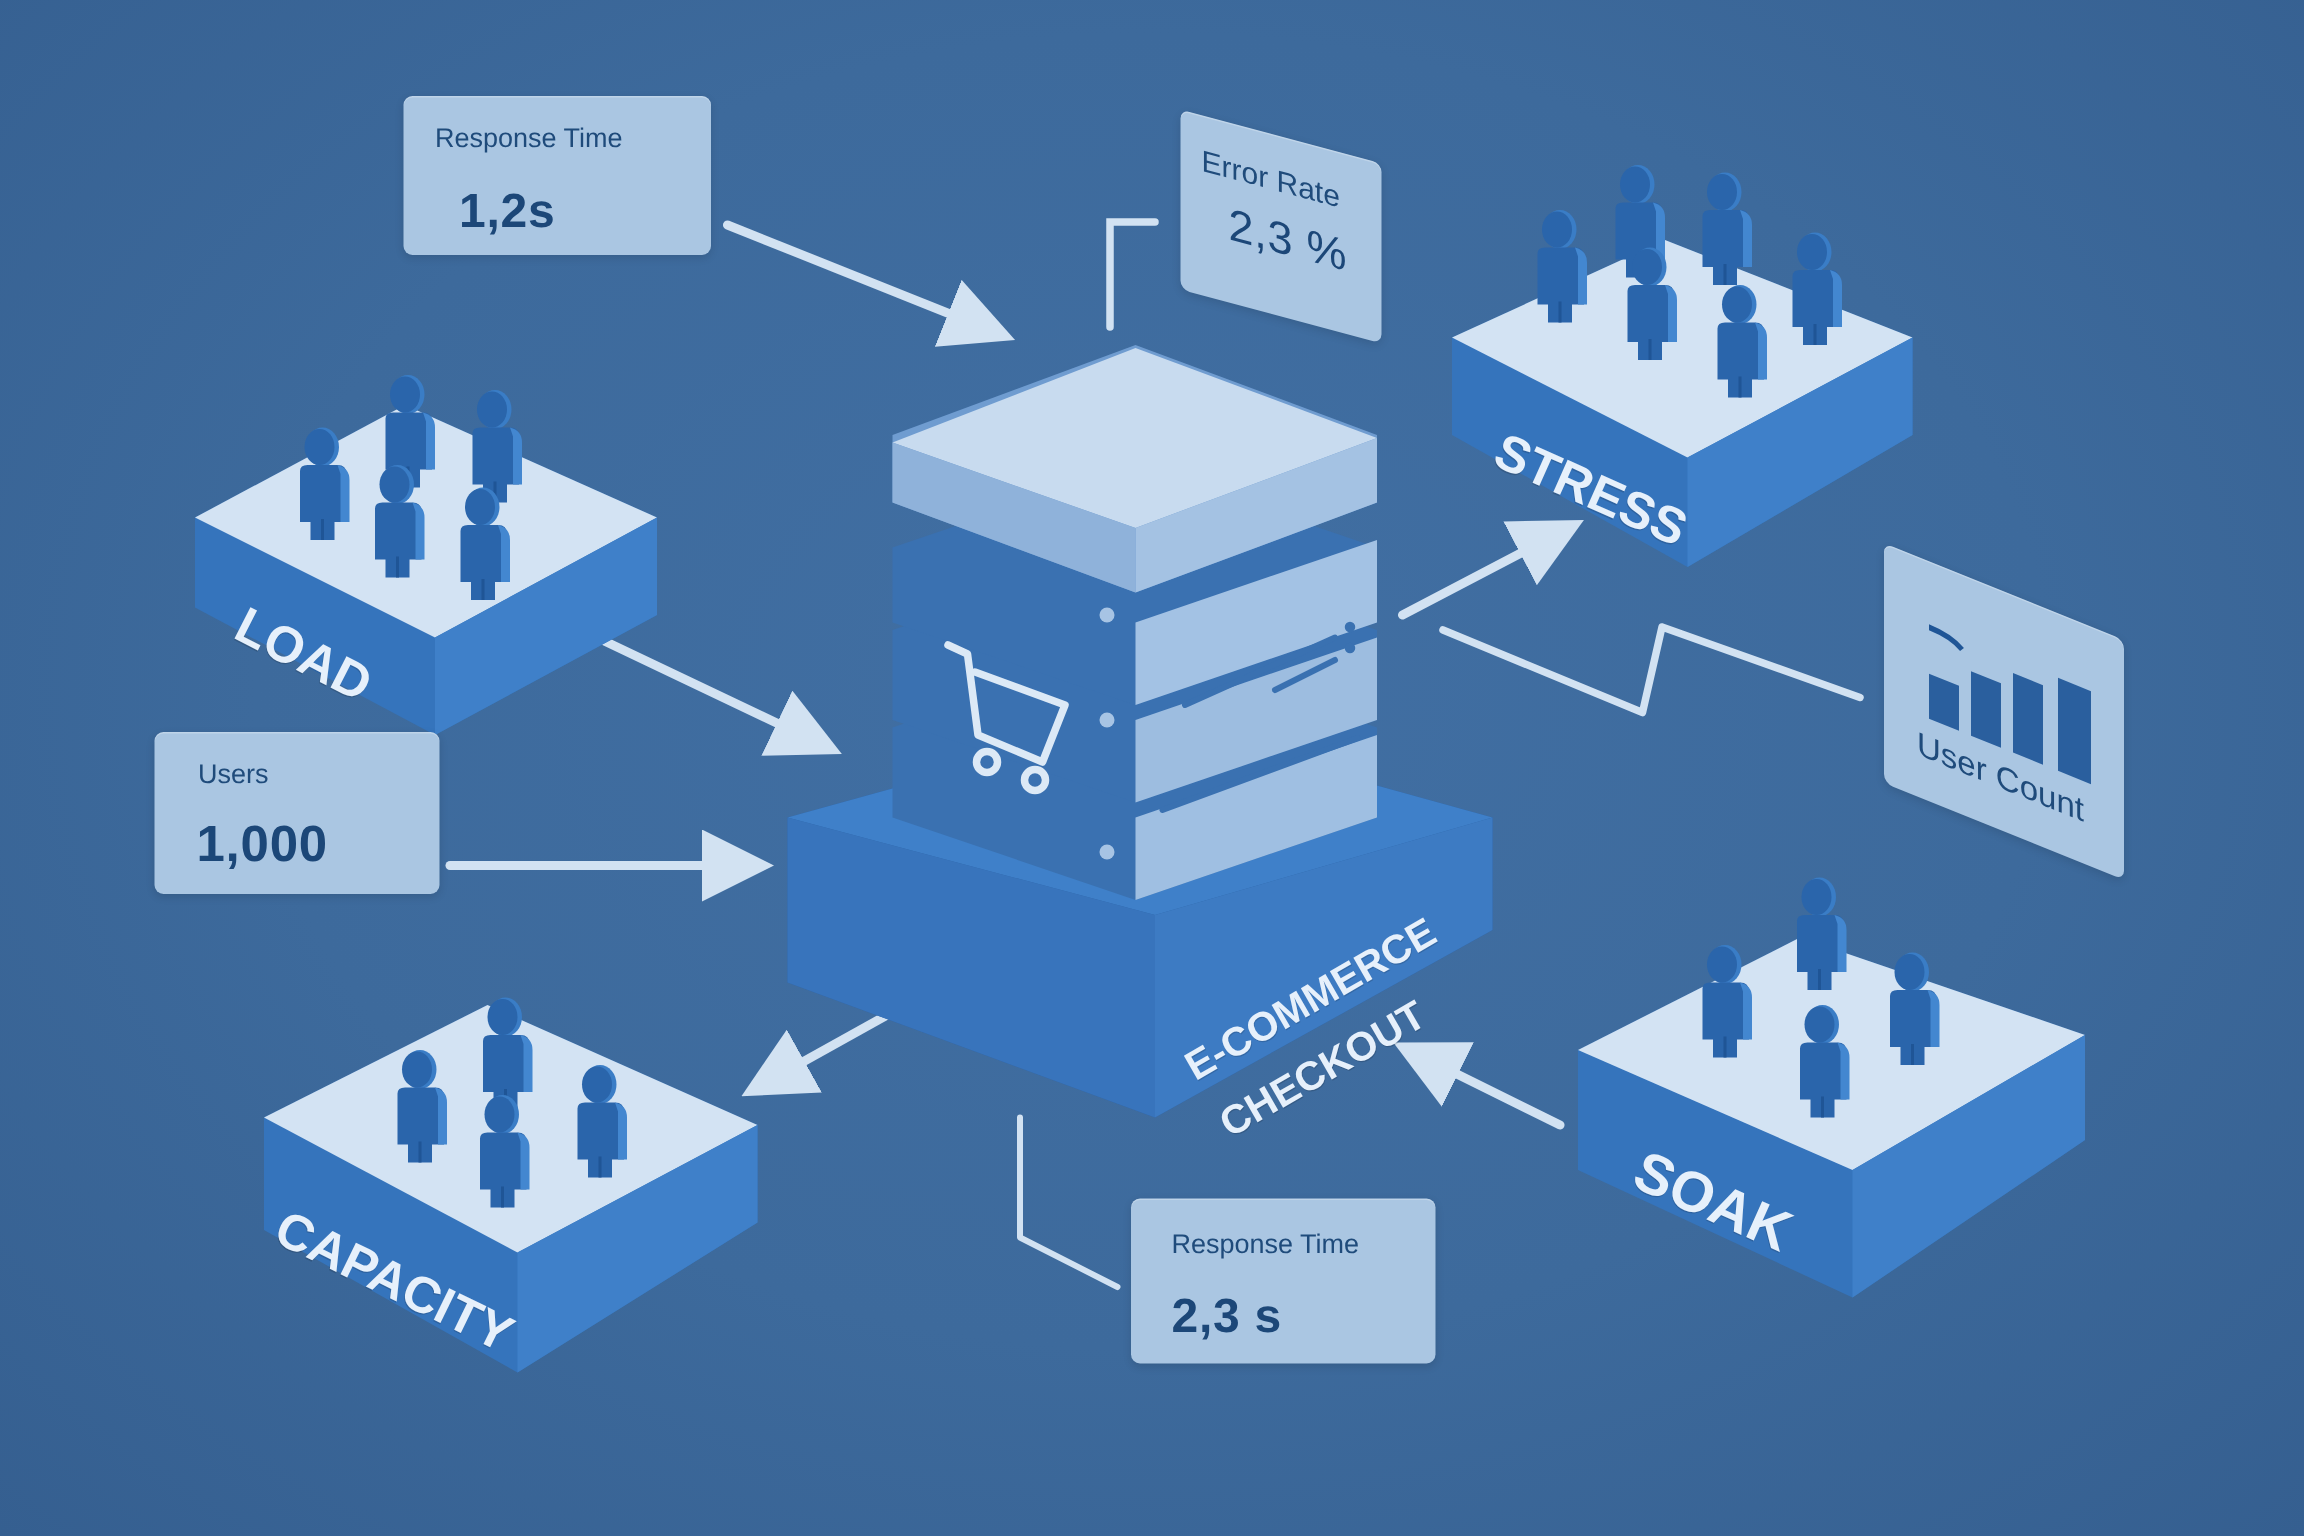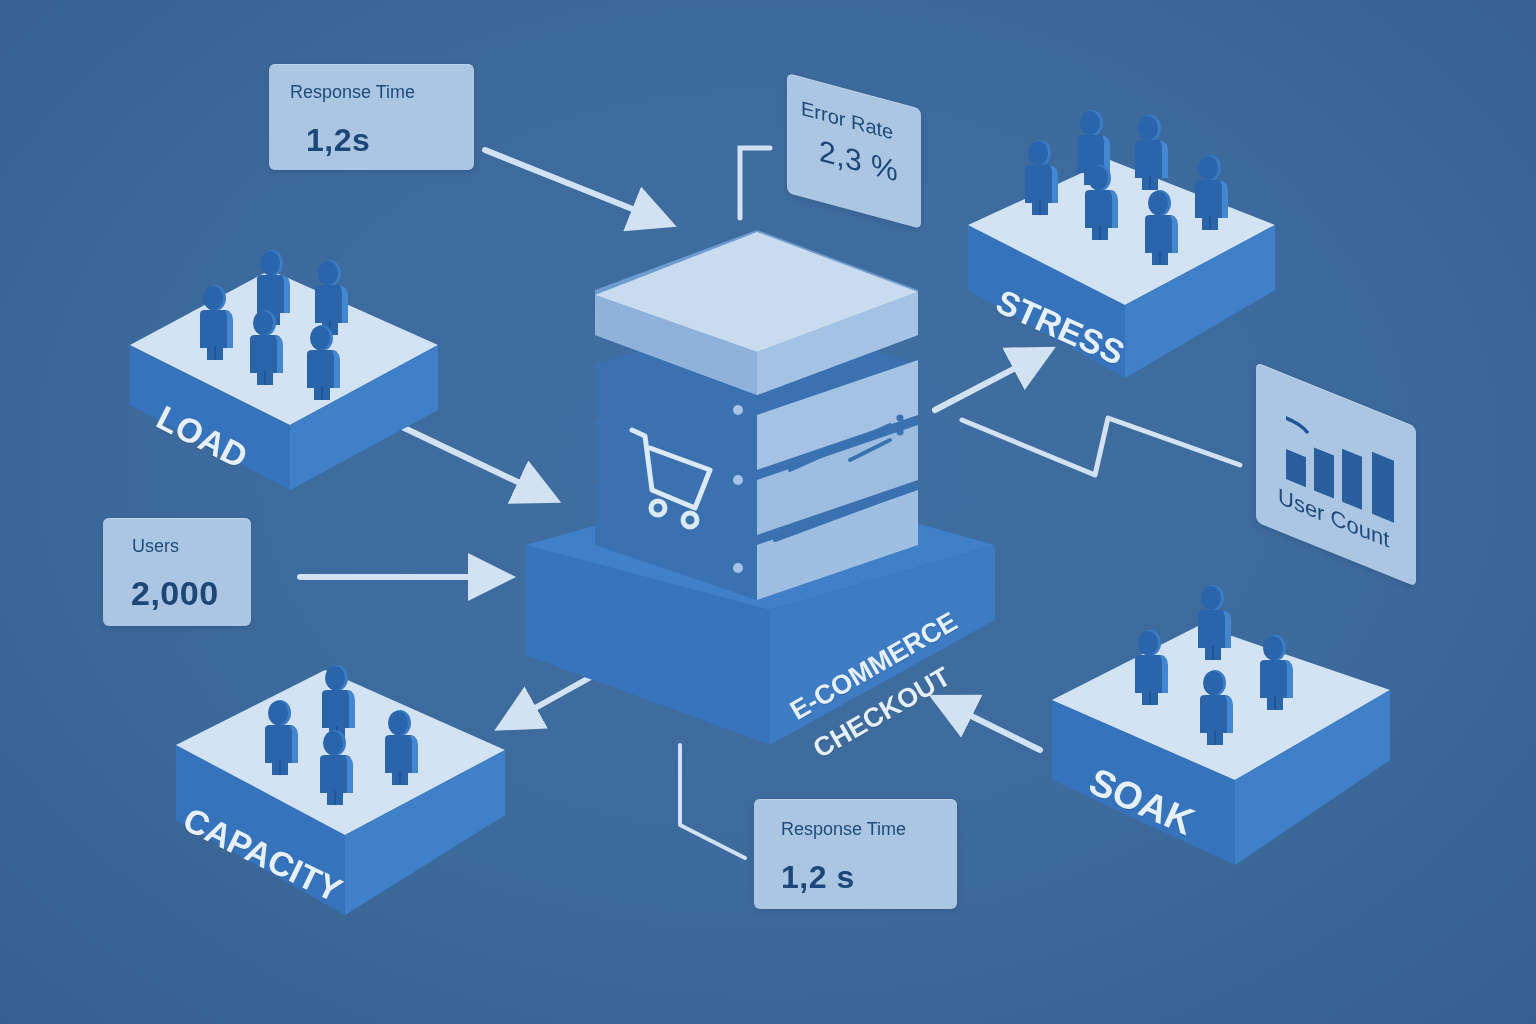--- a/index.html
+++ b/index.html
@@ -194,32 +194,32 @@
 <div class="card" style="left:269px; top:64px; width:205px; height:106px;">
   <span class="lbl" style="left:21px; top:18px;">Response Time</span>
   <span class="val" style="left:21px; top:58px;margin-left:16px;">1,2s</span>
 </div>
 
 <div class="card skewed" style="left:787px; top:73px; width:134px; height:120px; transform:skewY(15deg);">
   <span class="lbl" style="left:14px; top:20px; font-size:20px;">Error Rate</span>
   <span class="val" style="left:32px; top:52px; font-size:30px; font-weight:normal;">2,3 %</span>
 </div>
 
-<div class="card" style="left:103px; top:518px; width:148px; height:108px;">
+<div class="card" style="left:103px; top:488px; width:190px; height:108px;">
   <span class="lbl" style="left:29px; top:18px;">Users</span>
-  <span class="val" style="left:28px; top:56px; font-size:34px;">2,000</span>
+  <span class="val" style="left:28px; top:56px; font-size:34px;">1,000</span>
 </div>
 
 <div class="card skewed" style="left:1256px; top:362px; width:160px; height:160px; transform:skewY(22deg);">
   <svg width="160" height="110" style="position:absolute; left:0; top:0;">
     <path d="M30,44 Q45,44 52,50" stroke="#1f5596" stroke-width="4" fill="none"></path>
     <rect x="30" y="75" width="20" height="30" fill="#2a5f9e"></rect>
     <rect x="58" y="62" width="20" height="43" fill="#2a5f9e"></rect>
     <rect x="86" y="52" width="20" height="53" fill="#2a5f9e"></rect>
     <rect x="116" y="43" width="22" height="62" fill="#2a5f9e"></rect>
   </svg>
   <span class="lbl" style="left:22px; top:112px; font-size:22px;">User Count</span>
 </div>
 
 <div class="card" style="left:754px; top:799px; width:203px; height:110px;">
   <span class="lbl" style="left:27px; top:20px;">Response Time</span>
-  <span class="val" style="left:27px; top:60px;">1,2 s</span>
+  <span class="val" style="left:27px; top:60px;">2,3 s</span>
 </div>
 
 </body></html>

